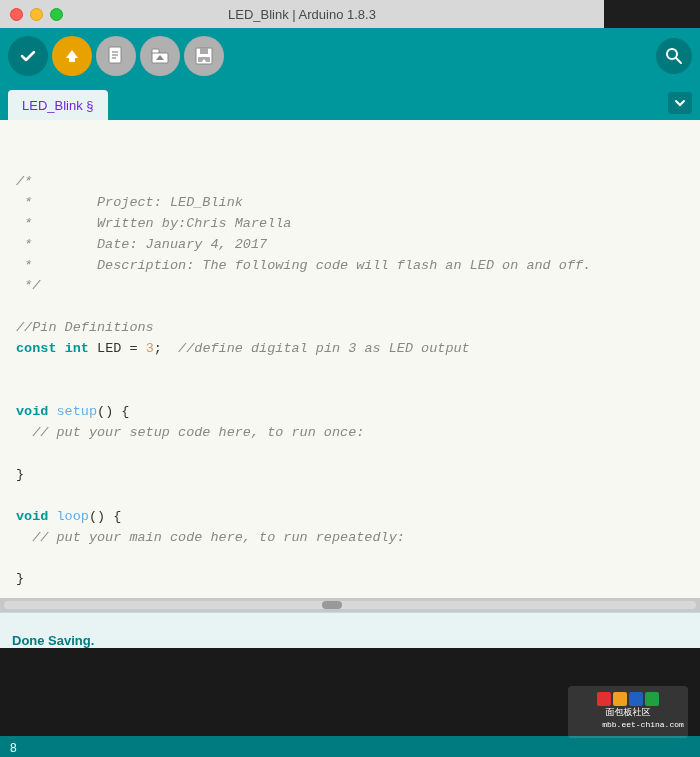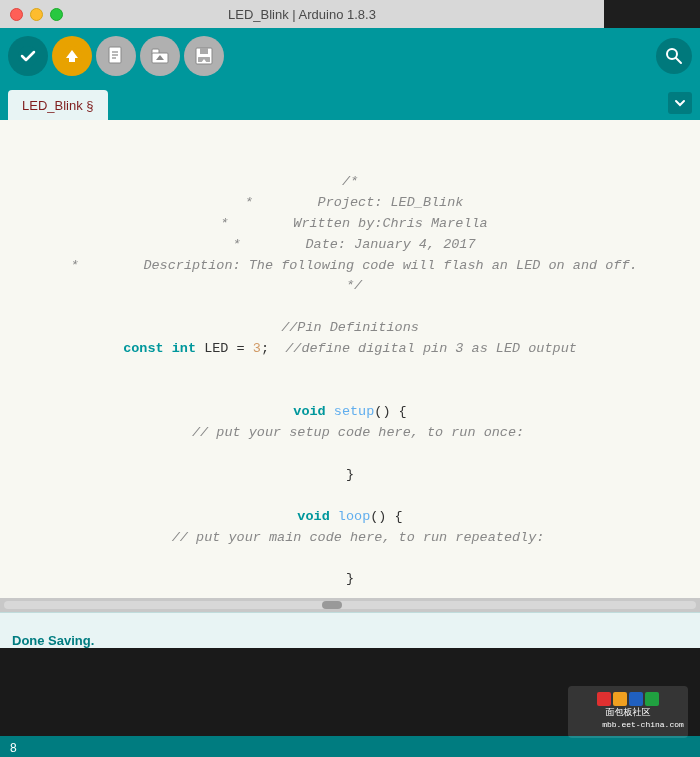--- a/index.html
+++ b/index.html
@@ -93,21 +93,21 @@
       align-items: flex-end;
       padding-left: 8px;
       position: relative;
     }
     .tab {
       background: #e8f4f4;
       border-radius: 4px 4px 0 0;
       padding: 14px 14px;
       font-family: -apple-system, BlinkMacSystemFont, sans-serif;
       font-size: 13px;
-      color: #7f1d1d;
+      color: #6d28d9;
       display: flex;
       align-items: center;
       gap: 4px;
       cursor: pointer;
       height: 30px;
     }
     .tab-arrow {
       position: absolute;
       right: 8px;
       bottom: 6px;
@@ -241,21 +241,20 @@
     .code-keyword { color: #00979c; font-weight: bold; }
     .code-type { color: #00979c; font-weight: bold; }
     .code-number { color: #d19a66; }
     .code-function { color: #61aeee; }
     .code-normal { color: #333; }
 
     pre {
       font-family: 'Courier New', Courier, monospace;
       font-size: 13.5px;
       line-height: 1.55;
-      text-align: center;
     }
   </style>
 </head>
 <body>
 
 <div id="titlebar">
   <div id="window-controls">
     <span class="win-btn win-close"></span>
     <span class="win-btn win-min"></span>
     <span class="win-btn win-max"></span>

